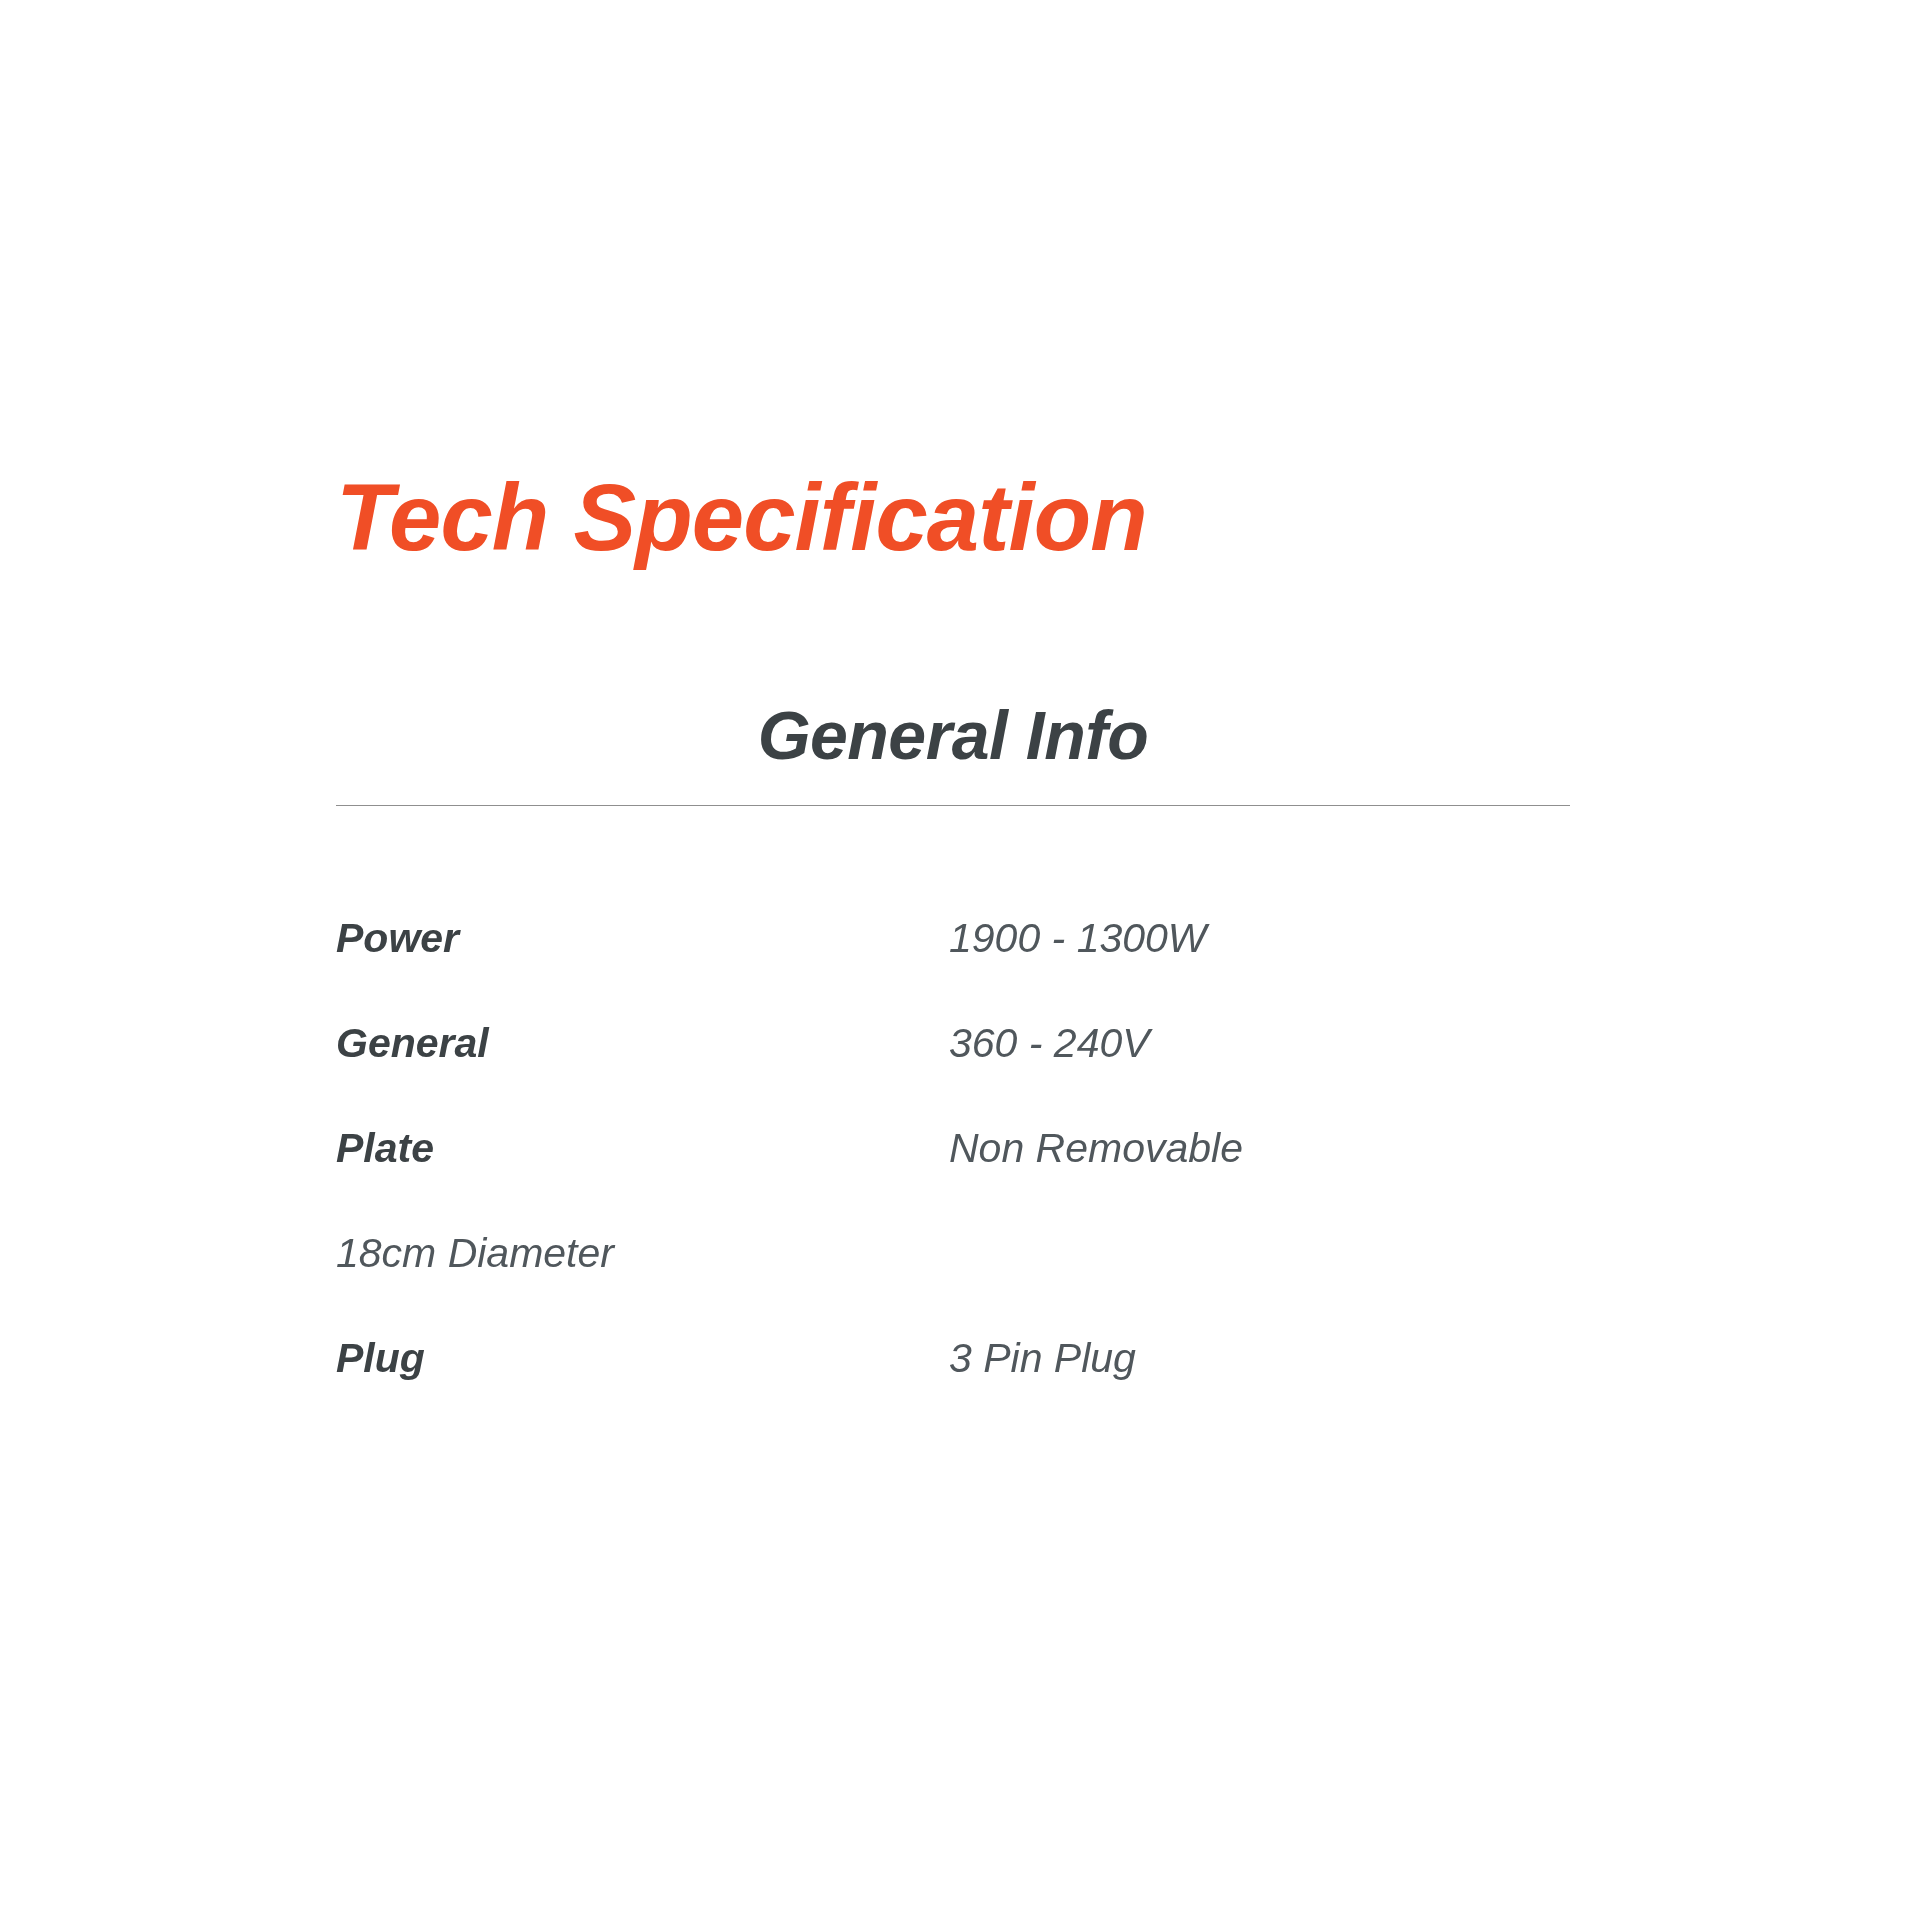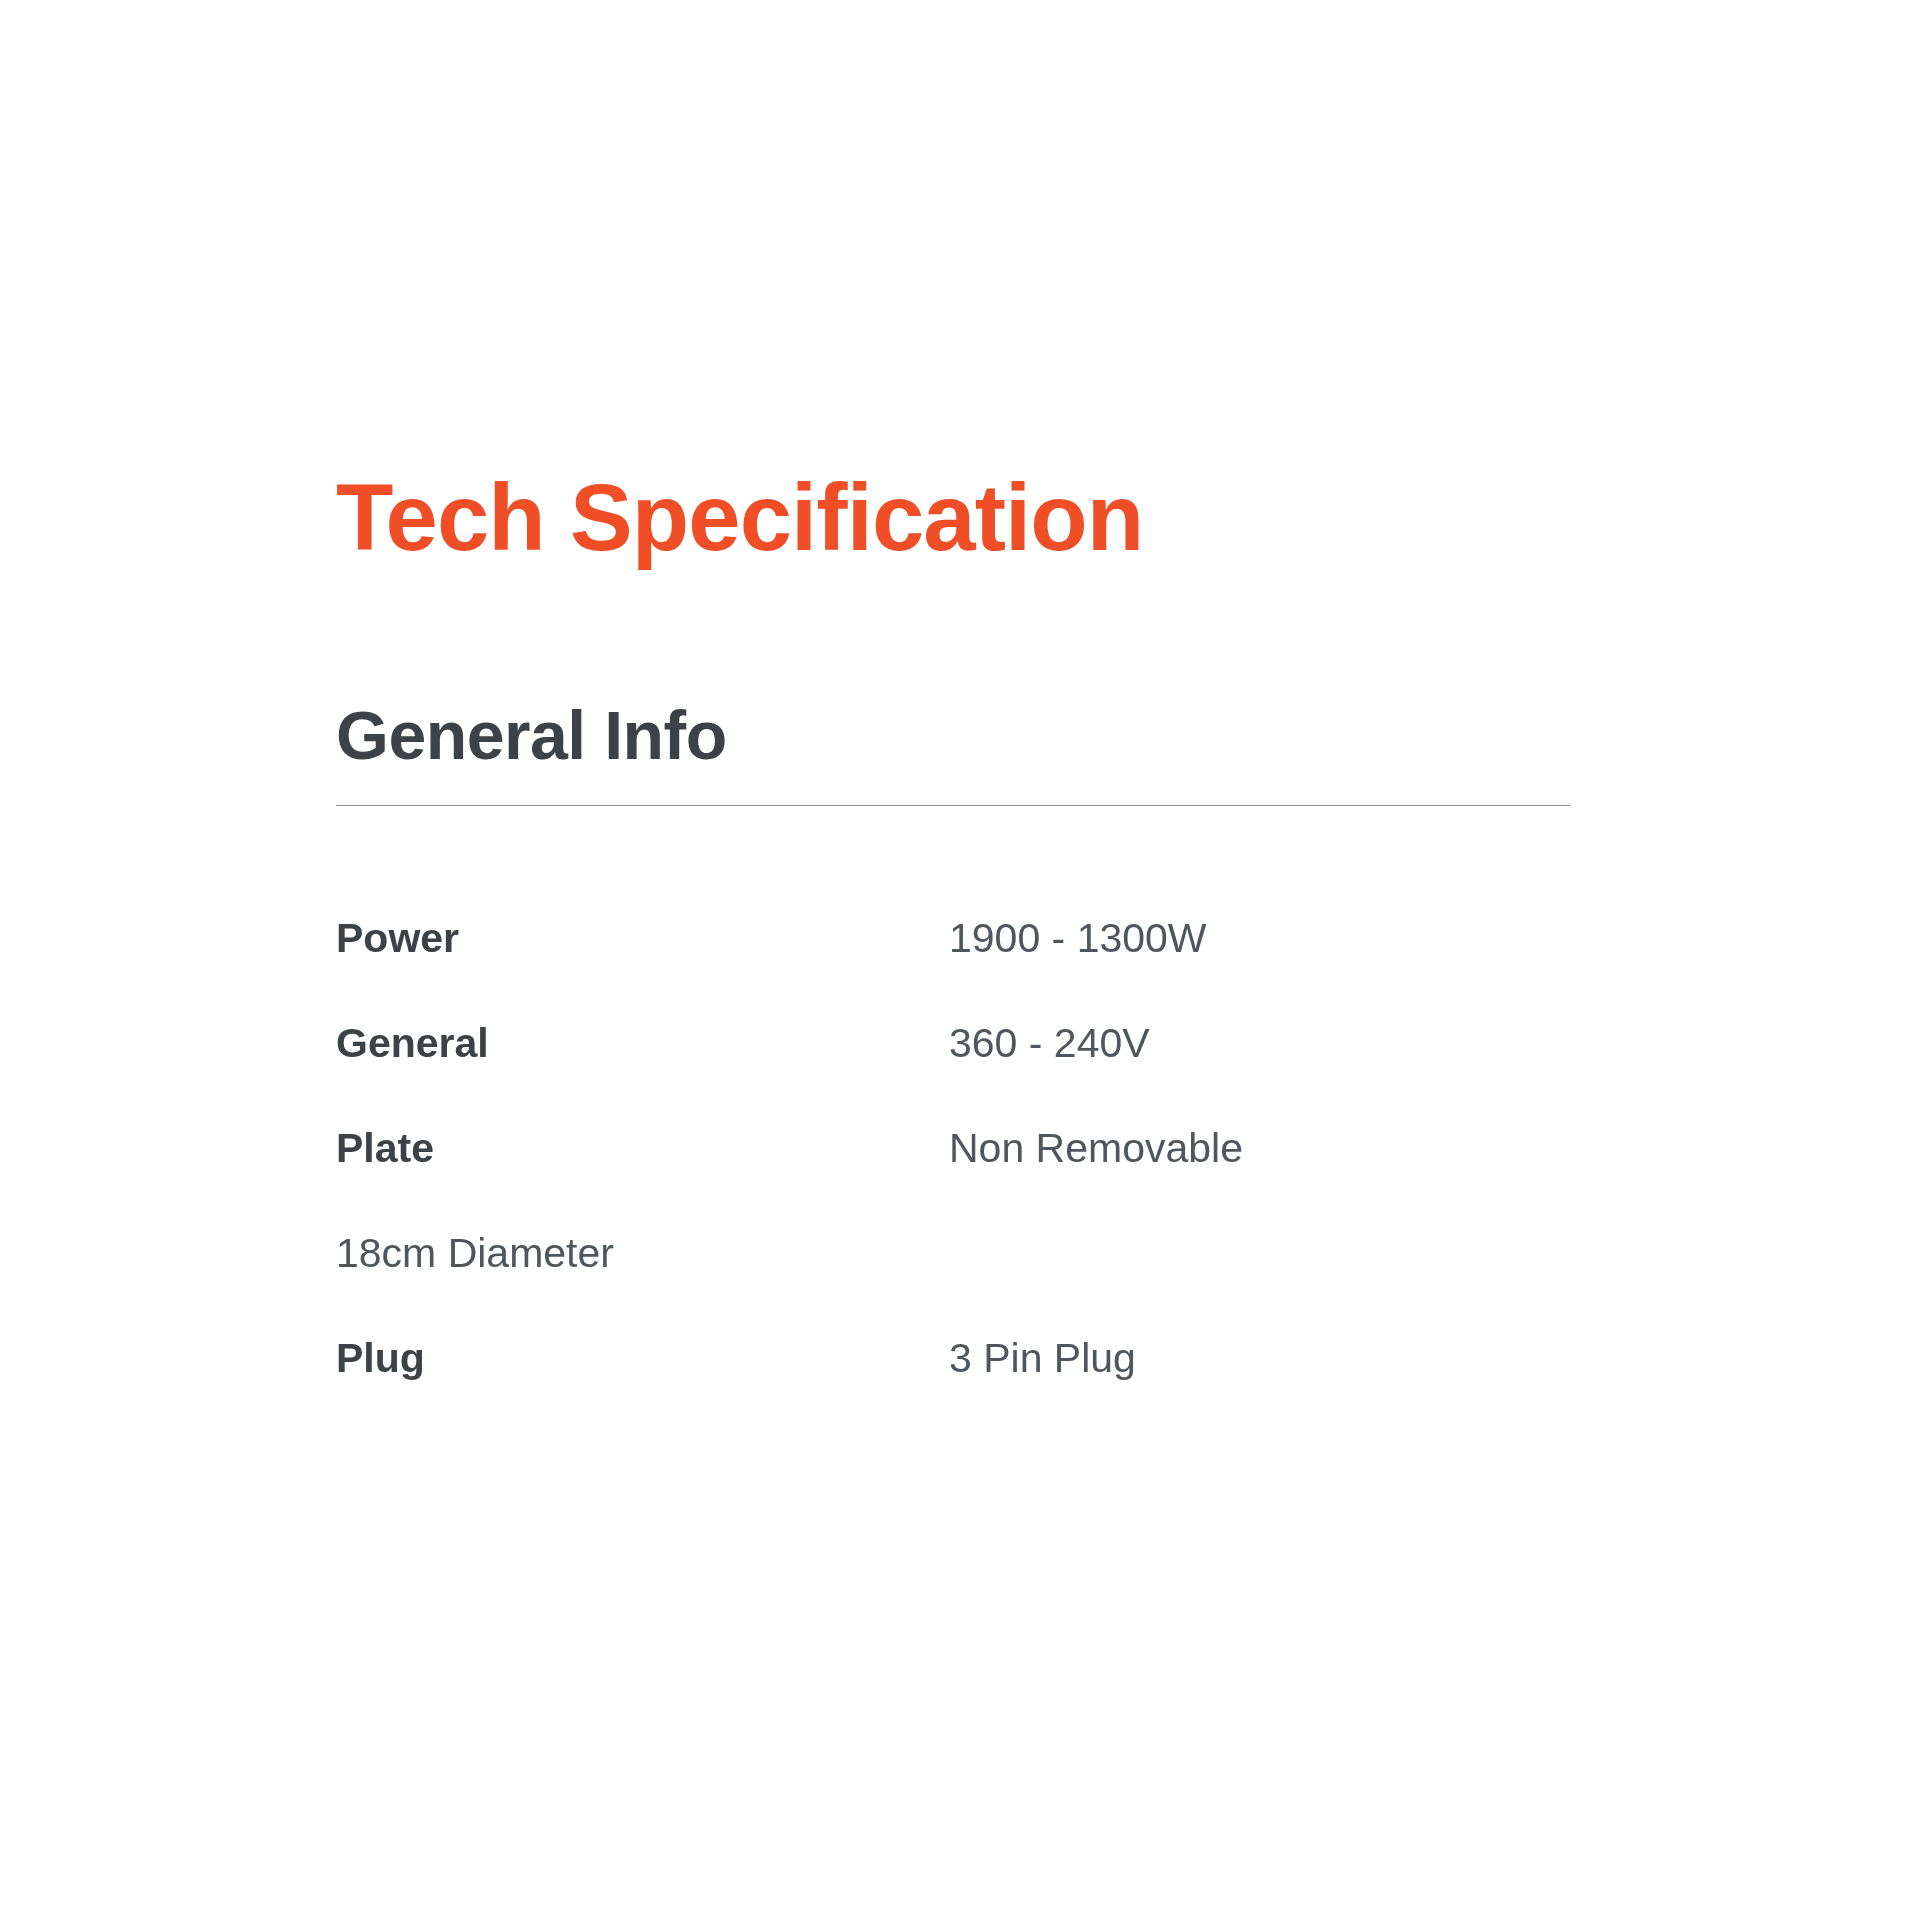--- a/index.html
+++ b/index.html
@@ -11,39 +11,41 @@
     width: 1928px;
     height: 1928px;
     font-family: "Liberation Sans", sans-serif;
     -webkit-font-smoothing: antialiased;
     overflow: hidden;
   }
   .page {
     box-sizing: border-box;
     padding: 463px 358px 0 336px;
     width: 1756px;
+    font-style: italic;
   }
   .content {
     width: 1234px;
   }
   .page-title {
     margin: 0;
     font-size: 94px;
     line-height: 1.18;
     font-weight: 700;
     letter-spacing: -0.9px;
     color: #F04E26;
   }
   .section-title {
     margin: 121px 0 0 0;
     font-size: 68px;
     line-height: 1.2;
     font-weight: 700;
     letter-spacing: -0.5px;
     color: #3C4245;
+    text-align: center;
   }
   .divider {
     margin-top: 28px;
     width: 100%;
     height: 0;
     border: none;
     border-top: 1.9px solid #8F8F8F;
   }
   .spec-table {
     margin-top: 108px;

